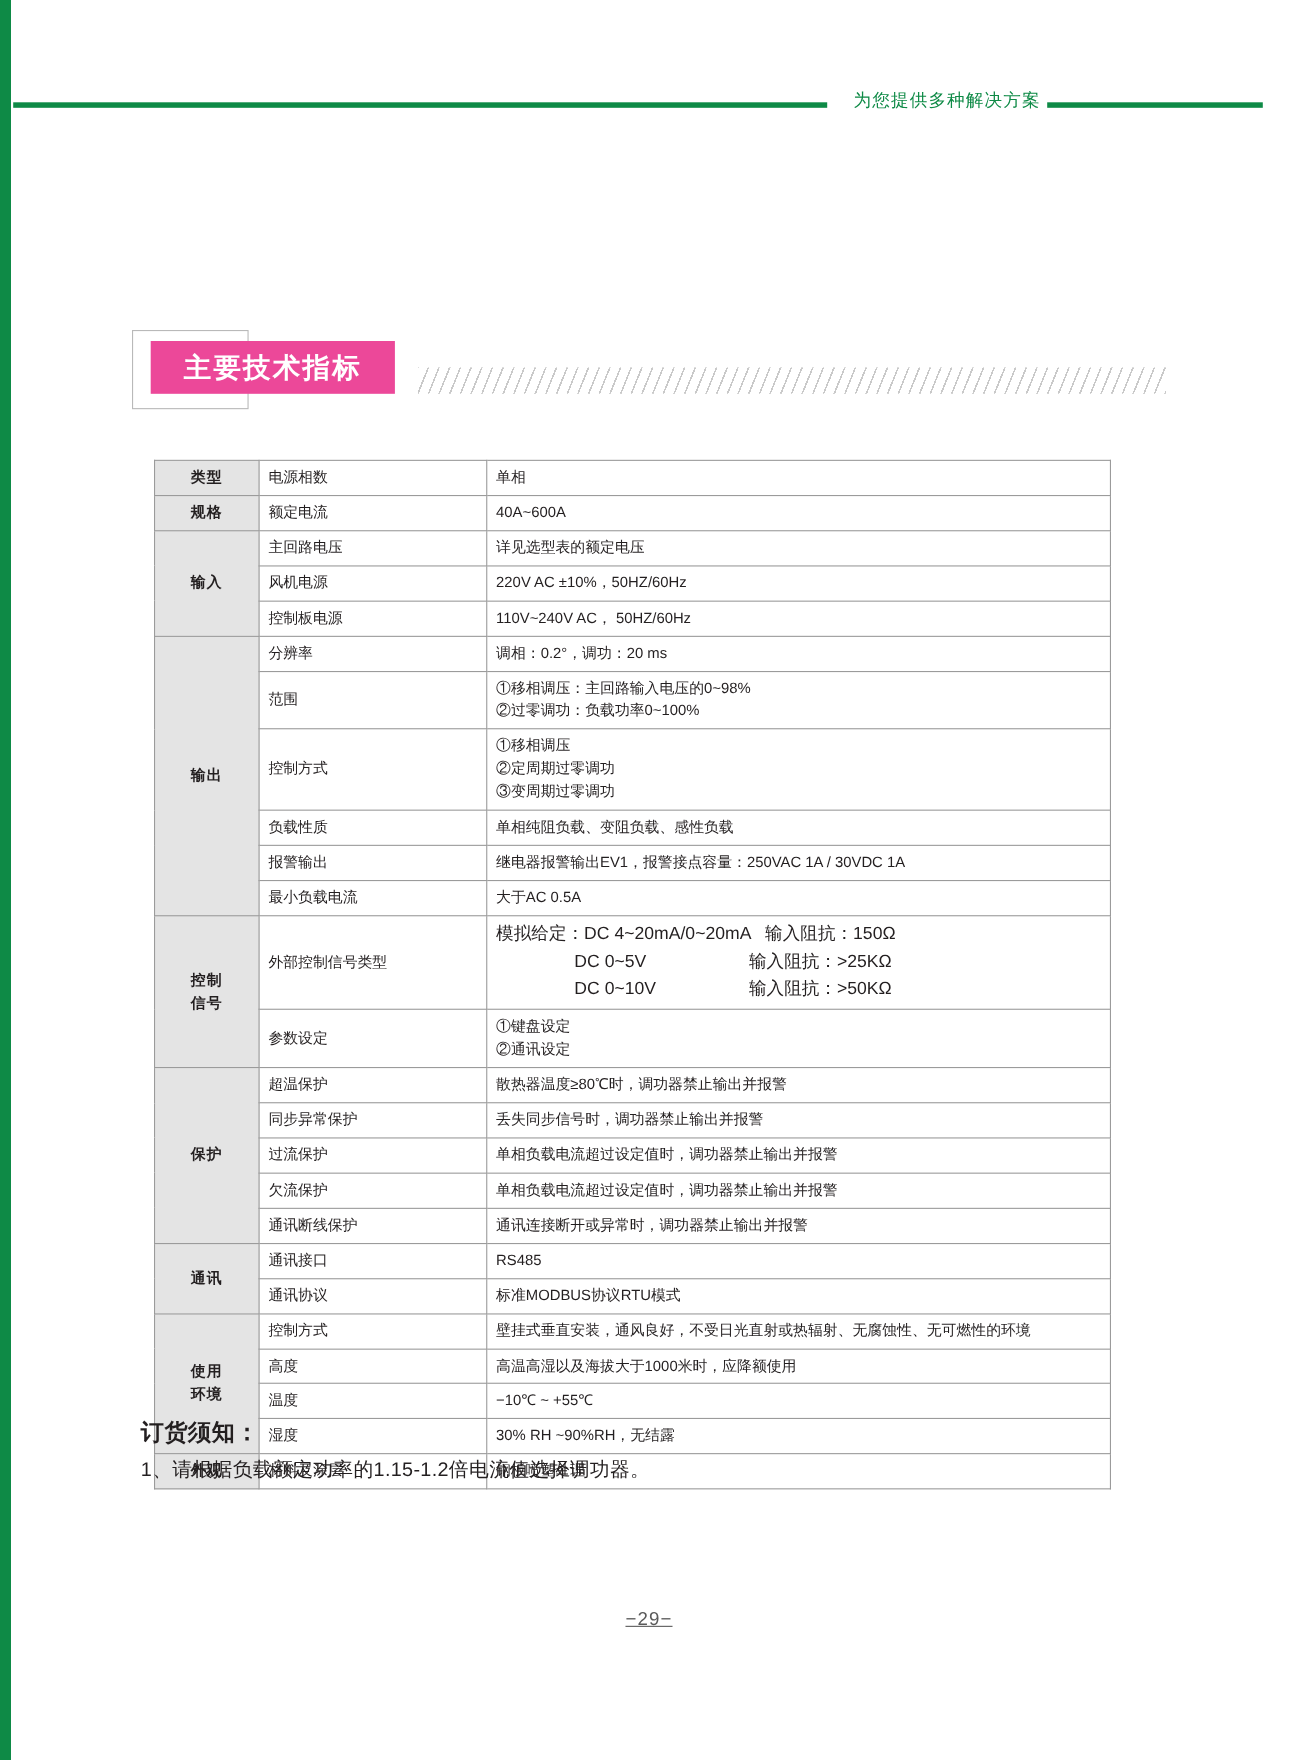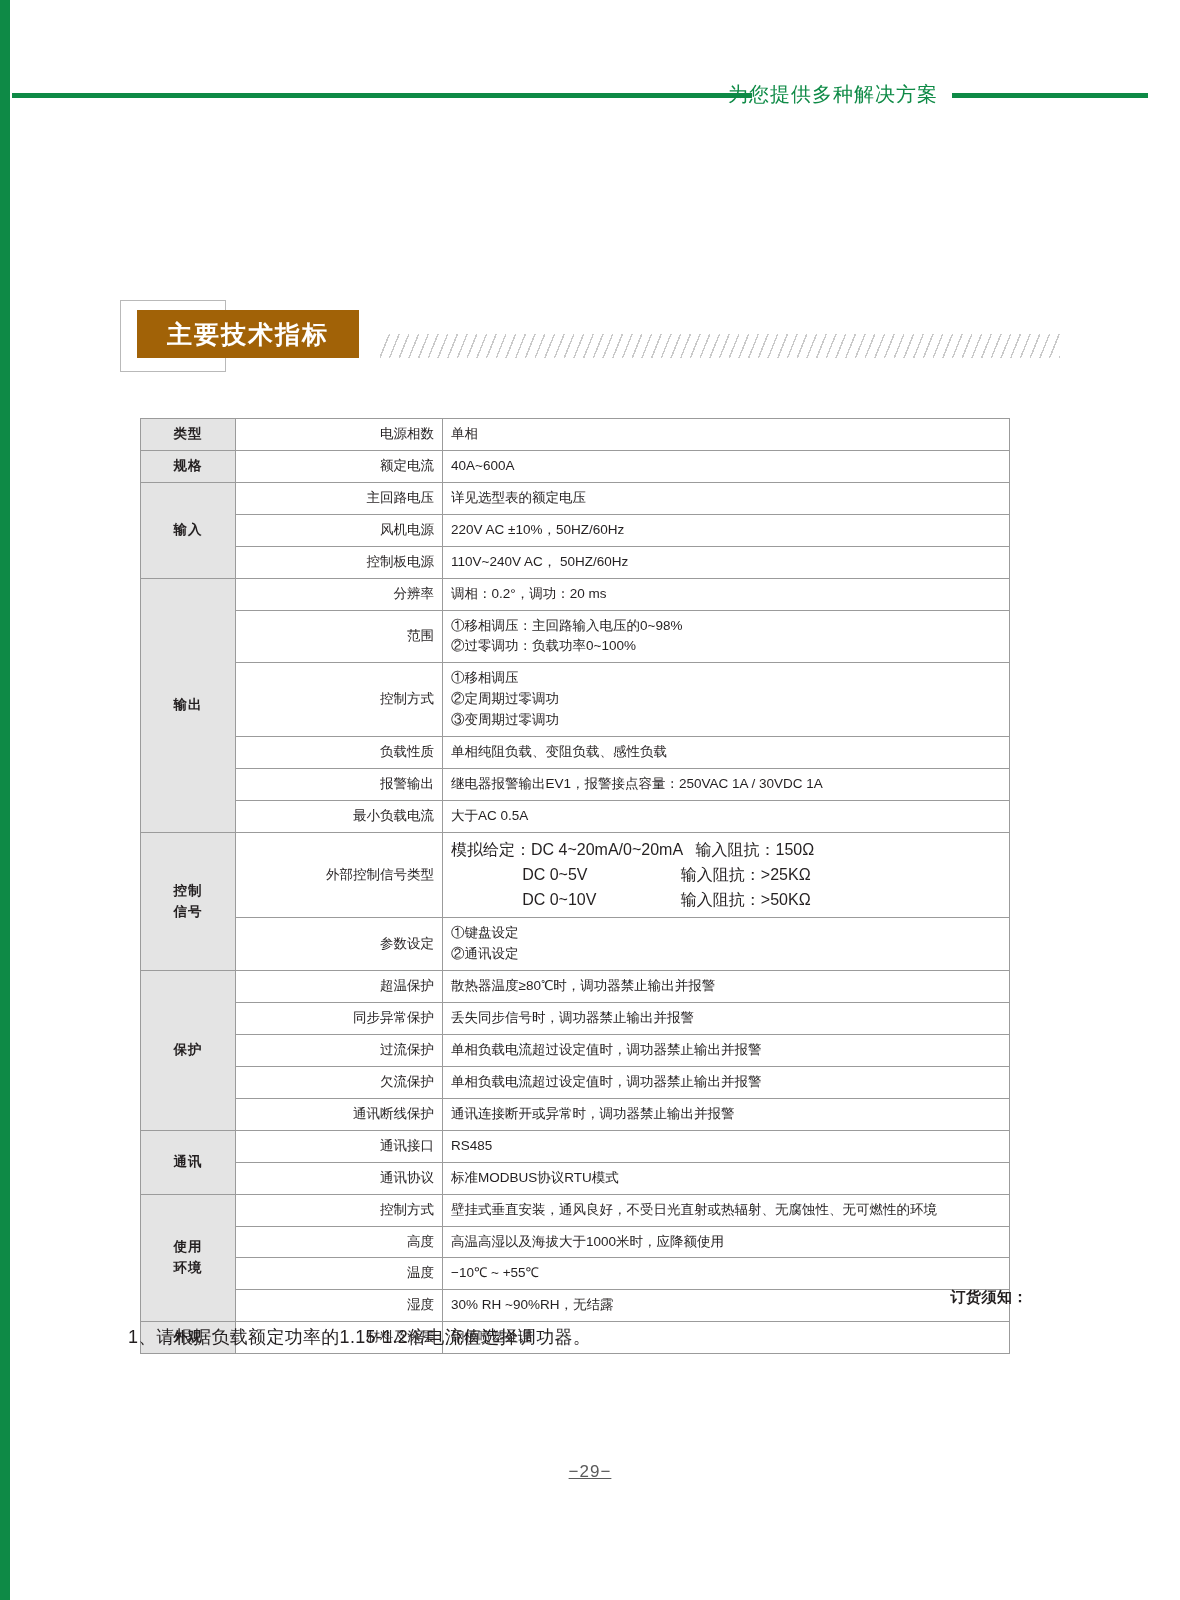--- a/index.html
+++ b/index.html
@@ -38,22 +38,22 @@
     height: 18px;
   }
   .header-rule-left {
     position: absolute;
     left: 12px; top: 7px;
     width: 740px; height: 5px;
     background: #0e8a46;
   }
   .header-title {
     position: absolute;
-    left: 728px; top: -5px;
-    font-size: 20px;
+    left: 776px; top: -5px;
+    font-size: 16px;
     letter-spacing: 1px;
     color: #0e8a46;
     white-space: nowrap;
   }
   .header-rule-right {
     position: absolute;
     left: 952px; top: 7px;
     width: 196px; height: 5px;
     background: #0e8a46;
   }
@@ -69,21 +69,21 @@
     position: absolute;
     left: 0; top: 0;
     width: 106px; height: 72px;
     border: 1px solid #b9b9b9;
     box-sizing: border-box;
   }
   .section-title-box {
     position: absolute;
     left: 17px; top: 10px;
     width: 222px; height: 48px;
-    background: #a16207;
+    background: #ec4899;
     color: #ffffff;
     font-size: 25px;
     font-weight: bold;
     letter-spacing: 2px;
     display: flex;
     align-items: center;
     justify-content: center;
   }
   .hatch {
     position: absolute;
@@ -114,40 +114,39 @@
   }
   .col-cat {
     width: 78px;
     background: #e4e4e4;
     text-align: center;
     font-weight: bold;
     letter-spacing: 1px;
   }
   .col-item {
     width: 190px;
-    text-align: right;
+    text-align: left;
   }
   .col-val {
     padding-left: 12px;
     margin-top: 30px;
   }
   .sig-block { white-space: pre; font-size: 16px; line-height: 1.7; }
 
   
   .notes {
     position: absolute;
     left: 128px; top: 1288px;
     width: 900px;
   }
   .notes-title {
-    font-size: 15px;
+    font-size: 21px;
     font-weight: bold;
     letter-spacing: 0.5px;
-    margin-bottom: 18px;
-    text-align: right;
+    margin-bottom: 8px;
   }
   .notes-line {
     font-size: 18px;
     letter-spacing: 0.3px;
   }
 
   
   .page-number {
     position: absolute;
     left: 0; top: 1462px;

